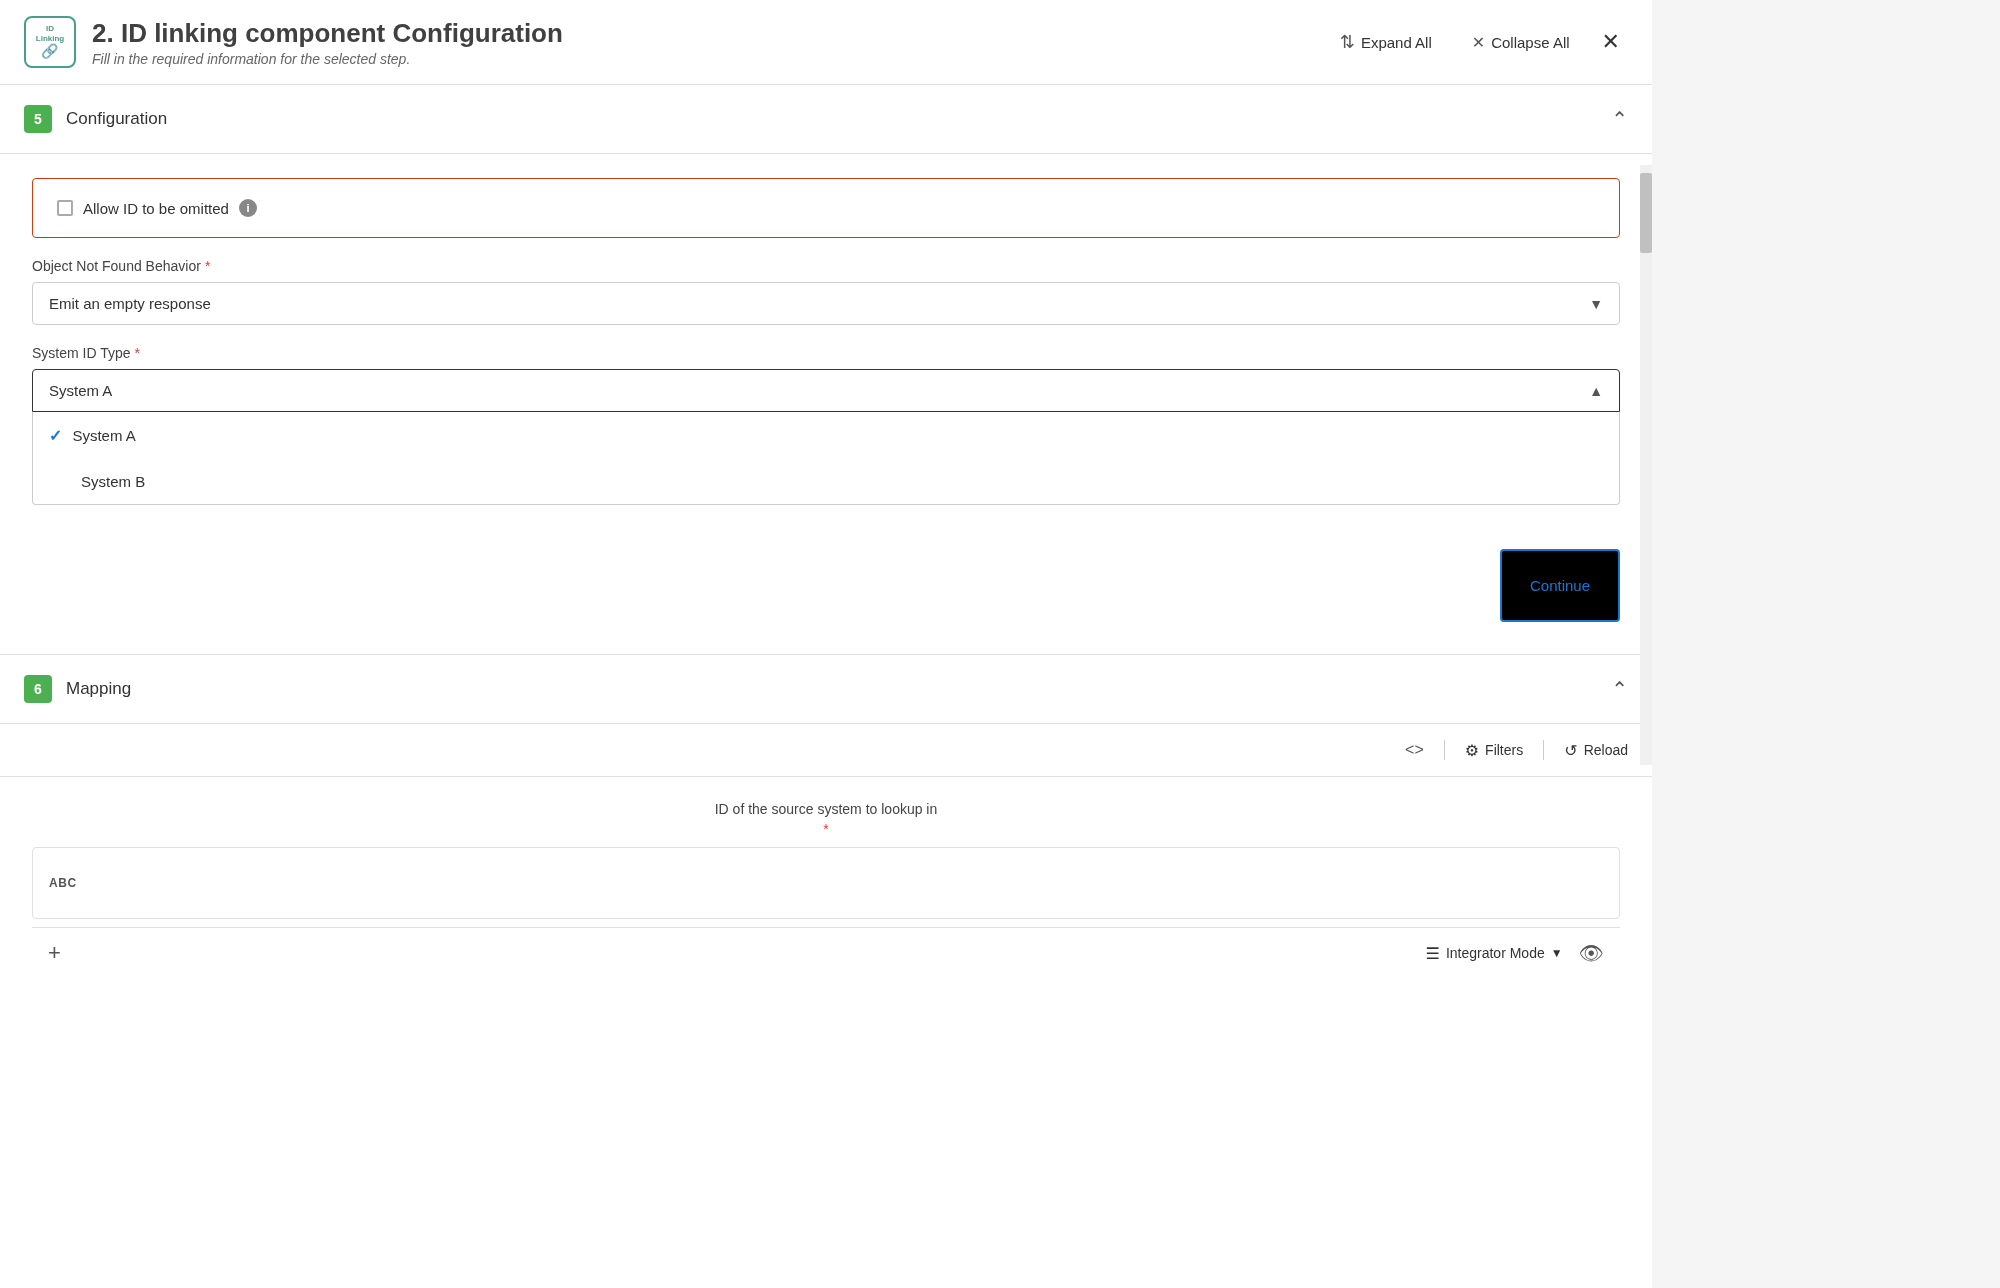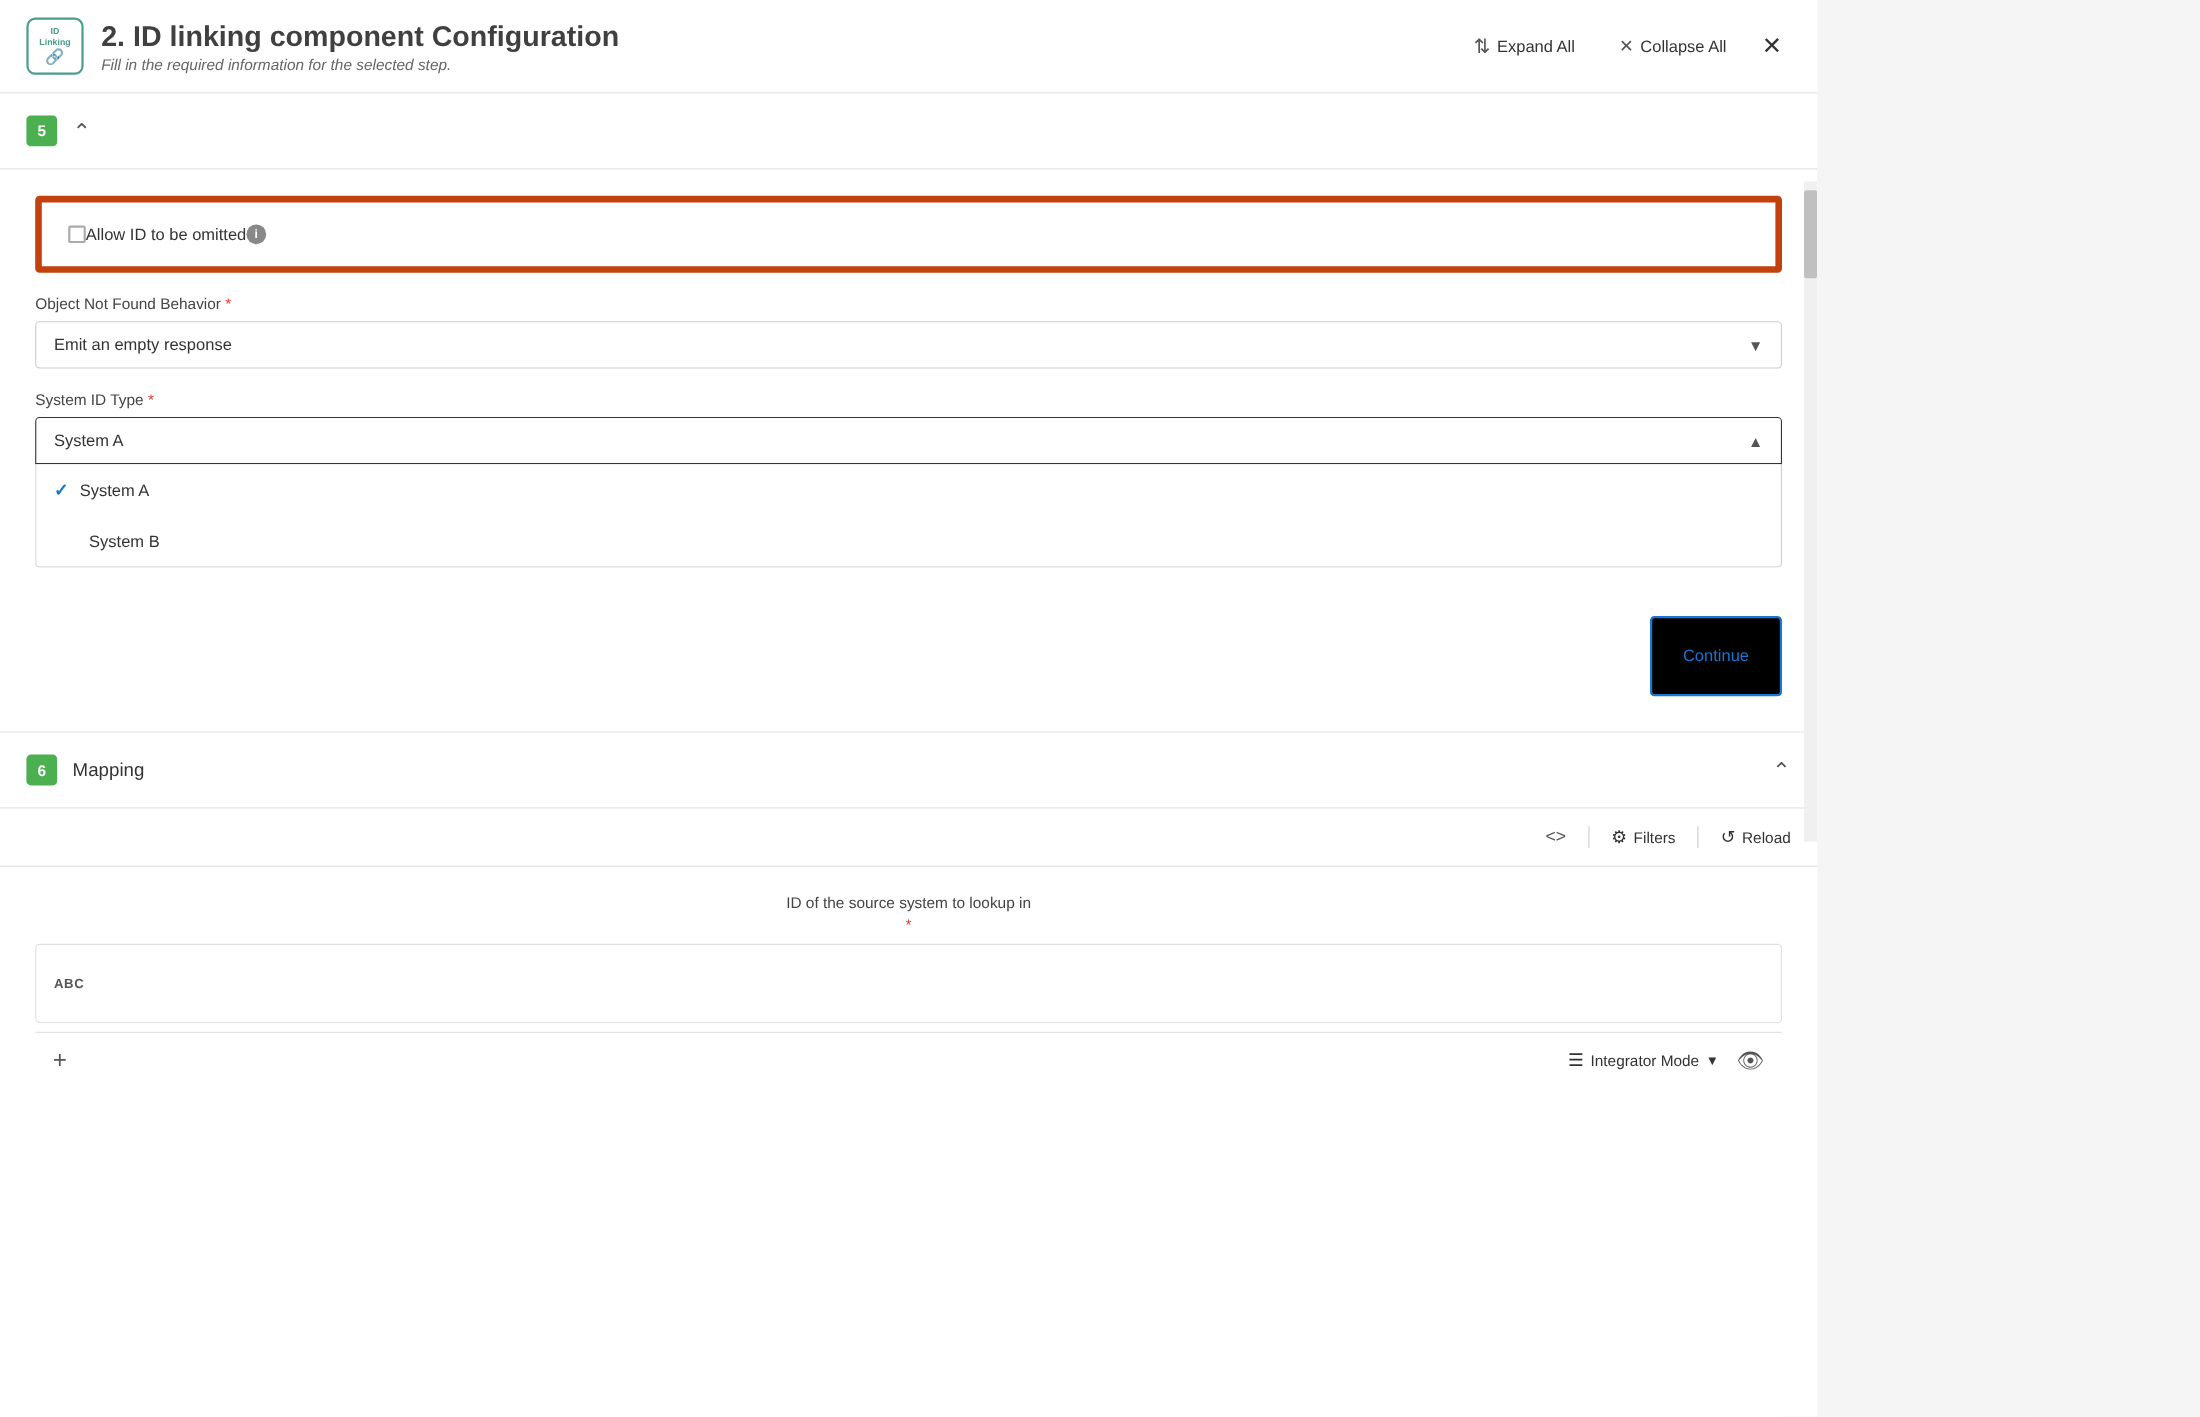--- a/index.html
+++ b/index.html
@@ -25,21 +25,21 @@
     .section { background: #fff; margin: 0; }
     .section-header { display: flex; align-items: center; padding: 20px 24px; border-bottom: 1px solid #e0e0e0; cursor: pointer; }
     .section-badge { width: 28px; height: 28px; background: #4caf50; color: #fff; border-radius: 4px; display: flex; align-items: center; justify-content: center; font-size: 14px; font-weight: bold; margin-right: 14px; flex-shrink: 0; }
     .section-title { font-size: 17px; font-weight: 500; flex: 1; }
     .section-toggle { font-size: 20px; color: #555; }
 
     
     .section-body { padding: 24px 32px; border-bottom: 1px solid #e0e0e0; }
 
     
-    .checkbox-row { display: flex; align-items: center; gap: 0; padding: 20px 24px; border: 6px solid #c2410c; border-radius: 4px; margin-bottom: 20px; }
+    .checkbox-row { display: flex; align-items: center; gap: 10px; padding: 20px 24px; border: 1px solid #c2410c; border-radius: 4px; margin-bottom: 20px; }
     .checkbox { width: 16px; height: 16px; border: 2px solid #aaa; border-radius: 2px; cursor: pointer; background: #fff; flex-shrink: 0; }
     .checkbox-label { font-size: 15px; color: #333; }
     .info-icon { width: 18px; height: 18px; border-radius: 50%; background: #888; color: #fff; display: flex; align-items: center; justify-content: center; font-size: 11px; font-weight: bold; cursor: pointer; flex-shrink: 0; }
 
     
     .field-group { margin-bottom: 20px; }
     .field-label { font-size: 14px; color: #444; margin-bottom: 8px; display: flex; align-items: flex-end; gap: 4px; }
     .required-star { color: #e53935; }
 
     
@@ -113,20 +113,21 @@
       <button class="close-btn">✕</button>
     </div>
   </div>
 
   <div class="content-wrapper" style="flex:1; overflow:hidden; position:relative;">
     <div class="main-content">
 
       <div class="section">
         <div class="section-header">
           <div class="section-badge">5</div>
+          <span class="section-title">Configuration</span>
           <span class="section-toggle">⌃</span>
         </div>
 
         <div class="section-body">
 
           <div class="checkbox-row">
             <div class="checkbox"></div>
             <span class="checkbox-label">Allow ID to be omitted</span>
             <div class="info-icon">i</div>
           </div>

